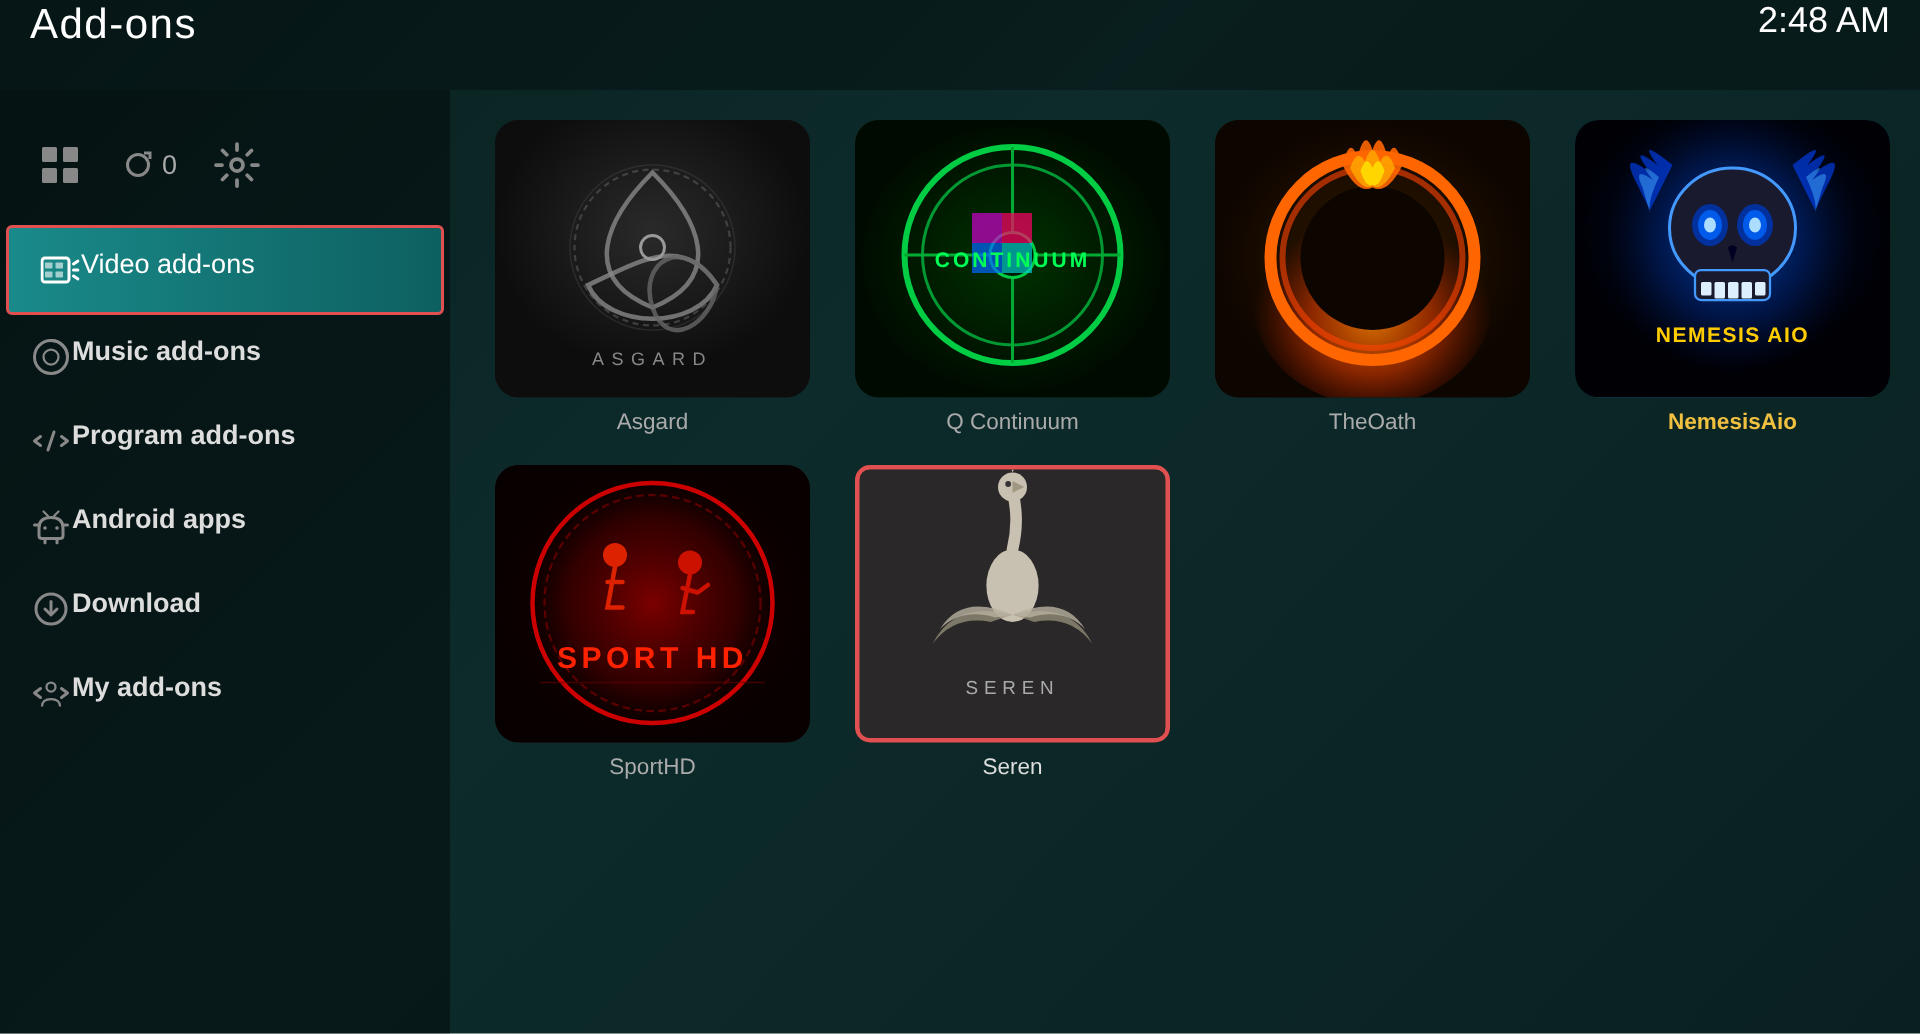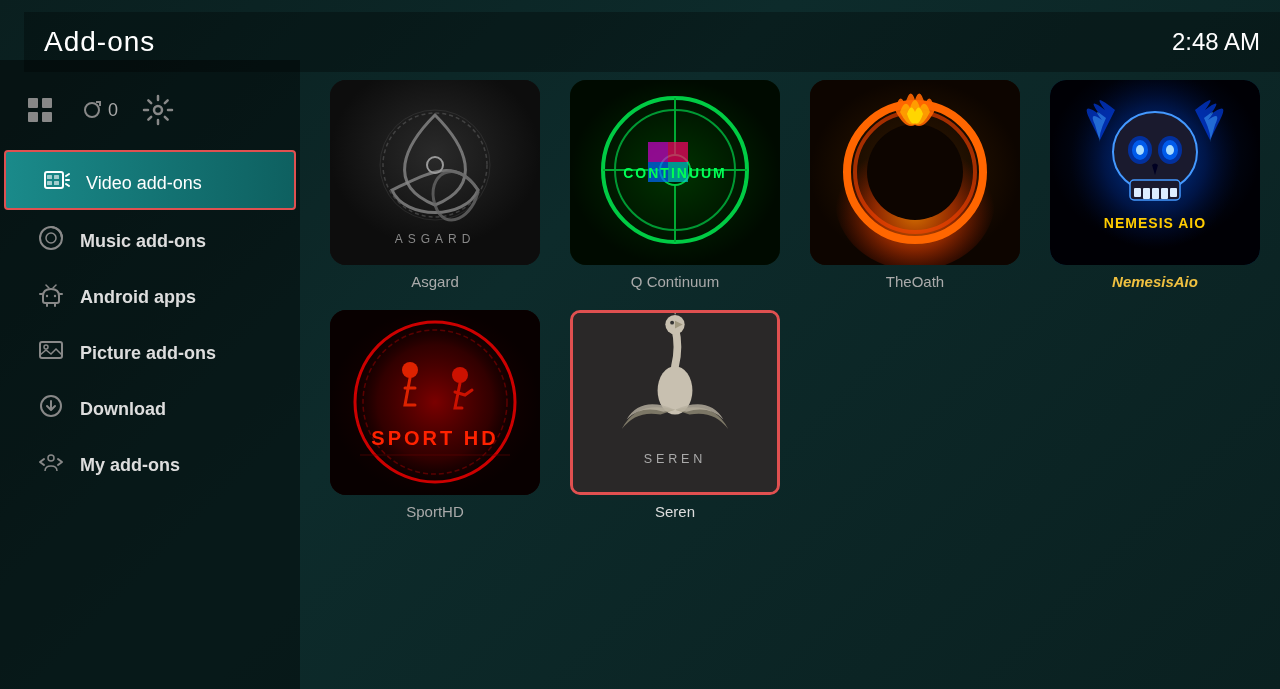--- a/index.html
+++ b/index.html
@@ -10,30 +10,28 @@
       background: #0a2a2a;
       font-family: 'Arial', sans-serif;
       overflow: hidden;
       color: #fff;
       background: linear-gradient(135deg, #0a1f1f 0%, #0d2b2b 40%, #0a2020 100%);
     }
 
     
     .header {
       position: absolute;
-      top: 12px;
+      top: 0;
       left: 0;
       right: 0;
       height: 60px;
       display: flex;
-      align-items: center;
       justify-content: space-between;
       padding: 0 20px;
       background: rgba(0,0,0,0.3);
-      margin-left: 24px;
     }
 
     .header-title {
       font-size: 28px;
       font-weight: 300;
       color: #fff;
       letter-spacing: 1px;
     }
 
     .header-time {
@@ -79,23 +77,22 @@
       display: flex;
       align-items: center;
       gap: 4px;
       color: #aaa;
       font-size: 18px;
       cursor: pointer;
     }
 
     .sidebar-item {
       display: flex;
-      align-items: flex-end;
-      gap: 15px;
-      padding: 14px 37px;
+      align-items: flex-start;
+      padding: 14px 20px;
       cursor: pointer;
       transition: background 0.2s;
     }
 
     .sidebar-item.active {
       background: linear-gradient(90deg, #1a8a8a, #0e6060);
       border: 2px solid #e05050;
       border-radius: 4px;
       margin: 0 4px;
     }
@@ -164,21 +161,20 @@
       text-align: center;
     }
 
     .addon-card.selected .addon-label {
       color: #ddd;
     }
 
     .addon-label.gold {
       color: #f0c040;
       font-weight: bold;
-      font-style: italic;
     }
 
     
     .thumb-asgard {
       background: #1a1a1a;
       display: flex;
       align-items: center;
       justify-content: center;
       font-size: 11px;
       color: #aaa;
@@ -295,48 +291,48 @@
       <svg width="26" height="26" viewBox="0 0 26 26" fill="none">
         <circle cx="13" cy="13" r="11" fill="none" stroke="#888" stroke-width="2"></circle>
         <circle cx="13" cy="13" r="5" fill="none" stroke="#888" stroke-width="1.5"></circle>
         <path d="M13 2 A11 11 0 0 1 24 13" stroke="#888" stroke-width="2"></path>
       </svg>
     </div>
     <span class="item-label">Music add-ons</span>
   </div>
 
 
+  <div class="sidebar-item">
+    <div class="item-icon">
+      <svg width="26" height="26" viewBox="0 0 26 26" fill="none">
+        <path d="M6 10 L2 13 L6 16" stroke="#888" stroke-width="2" stroke-linecap="round" stroke-linejoin="round"></path>
+        <path d="M20 10 L24 13 L20 16" stroke="#888" stroke-width="2" stroke-linecap="round" stroke-linejoin="round"></path>
+        <line x1="15" y1="7" x2="11" y2="19" stroke="#888" stroke-width="2" stroke-linecap="round"></line>
+      </svg>
+    </div>
+    <span class="item-label">Program add-ons</span>
+  </div>
 
   <div class="sidebar-item">
     <div class="item-icon">
       <svg width="26" height="26" viewBox="0 0 26 26" fill="none">
         <path d="M5 15 Q5 8 13 8 Q21 8 21 15 L21 20 Q21 22 19 22 L7 22 Q5 22 5 20 Z" fill="none" stroke="#888" stroke-width="2"></path>
         <circle cx="9" cy="15" r="1.2" fill="#888"></circle>
         <circle cx="17" cy="15" r="1.2" fill="#888"></circle>
         <line x1="9" y1="22" x2="9" y2="25" stroke="#888" stroke-width="2" stroke-linecap="round"></line>
         <line x1="17" y1="22" x2="17" y2="25" stroke="#888" stroke-width="2" stroke-linecap="round"></line>
         <line x1="8" y1="4" x2="11" y2="7" stroke="#888" stroke-width="1.5" stroke-linecap="round"></line>
         <line x1="18" y1="4" x2="15" y2="7" stroke="#888" stroke-width="1.5" stroke-linecap="round"></line>
         <line x1="2" y1="13" x2="4" y2="13" stroke="#888" stroke-width="2" stroke-linecap="round"></line>
         <line x1="22" y1="13" x2="24" y2="13" stroke="#888" stroke-width="2" stroke-linecap="round"></line>
       </svg>
     </div>
     <span class="item-label">Android apps</span>
   </div>
 
-  <div class="sidebar-item">
-    <div class="item-icon">
-      <svg width="26" height="26" viewBox="0 0 26 26" fill="none">
-        <rect x="2" y="5" width="22" height="16" rx="2" fill="none" stroke="#888" stroke-width="2"></rect>
-        <circle cx="8" cy="10" r="2" fill="none" stroke="#888" stroke-width="1.5"></circle>
-        <path d="M2 18 L8 13 L13 17 L18 12 L24 18" stroke="#888" stroke-width="1.5" fill="none"></path>
-      </svg>
-    </div>
-    <span class="item-label">Picture add-ons</span>
-  </div>
 
   <div class="sidebar-item">
     <div class="item-icon">
       <svg width="26" height="26" viewBox="0 0 26 26" fill="none">
         <circle cx="13" cy="13" r="10" fill="none" stroke="#888" stroke-width="2"></circle>
         <line x1="13" y1="8" x2="13" y2="16" stroke="#888" stroke-width="2" stroke-linecap="round"></line>
         <polyline points="9,13 13,17 17,13" fill="none" stroke="#888" stroke-width="2" stroke-linecap="round" stroke-linejoin="round"></polyline>
       </svg>
     </div>
     <span class="item-label">Download</span>

